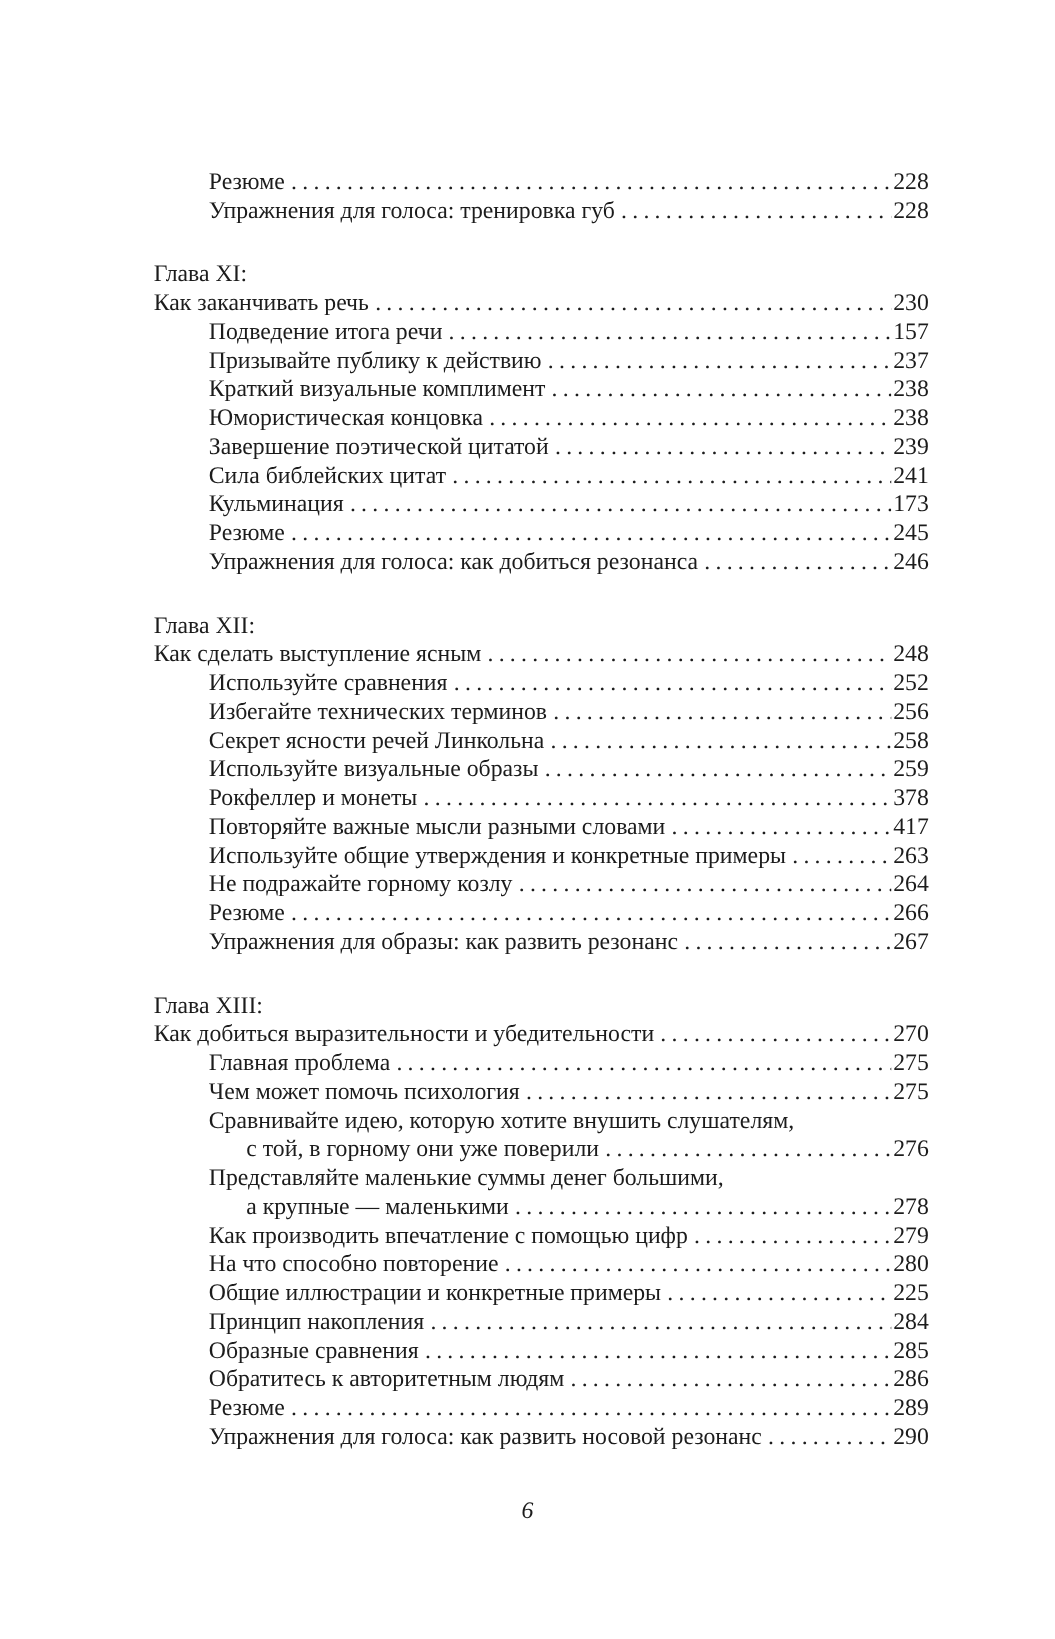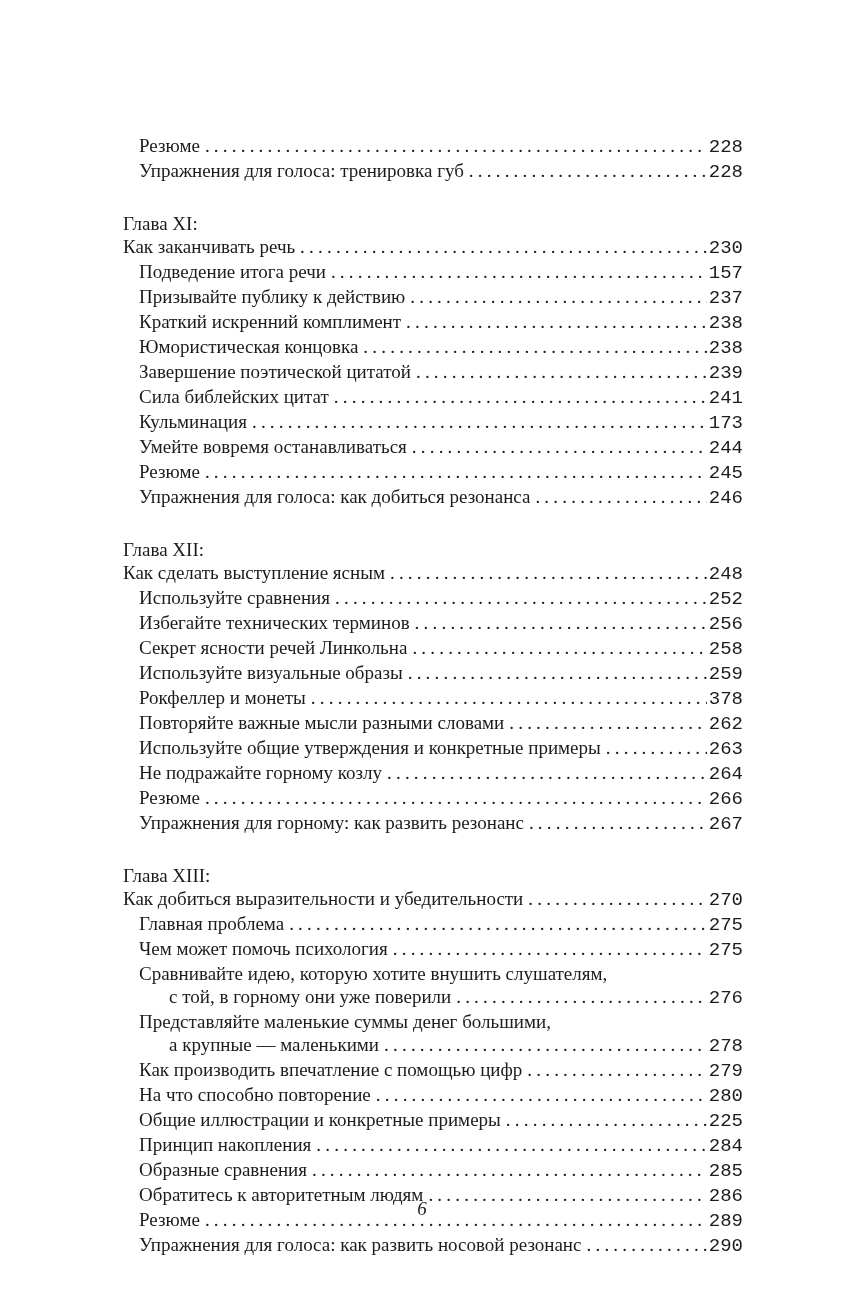--- a/index.html
+++ b/index.html
@@ -18,37 +18,37 @@
   }
   .toc {
     position: absolute;
     left: 123px; top: 134px;
     width: 620px;
     font-size: 19px;
     line-height: 23px;
   }
   .section + .section { margin-top: 28px; }
   .heading { white-space: nowrap; }
-  .entry.indent-1 { margin-left: 16px; }
+  .entry.indent-1 { margin-left: 44px; }
   .entry-row { display: flex; align-items: baseline; }
   .entry-row.cont, .entry-line.cont { padding-left: 30px; }
   .entry-title { white-space: nowrap; flex: 0 0 auto; }
   .leader {
     flex: 1 1 auto;
     overflow: hidden;
     white-space: nowrap;
     margin-left: 5px;
     margin-right: 2px;
     min-width: 10px;
   }
   .leader::after {
     content: "........................................................................................................................................";
     letter-spacing: 4.2px;
   }
-  .entry-page { flex: 0 0 auto; text-align: right; font-family: Liberation Mono, monospace; }
+  .entry-page { flex: 0 0 auto; text-align: right; }
   .footer-num {
     position: absolute;
     top: 1198px; left: 0;
     width: 844px;
     text-align: center;
     font-style: italic;
     font-size: 19px;
   }
 </style>
 </head>
@@ -90,21 +90,21 @@
         </div>
         <div class="entry indent-1">
           <div class="entry-row">
             <span class="entry-title">Призывайте публику к действию</span>
             <span class="leader"></span>
             <span class="entry-page">237</span>
           </div>
         </div>
         <div class="entry indent-1">
           <div class="entry-row">
-            <span class="entry-title">Краткий искренний комплимент</span>
+            <span class="entry-title">Краткий визуальные комплимент</span>
             <span class="leader"></span>
             <span class="entry-page">238</span>
           </div>
         </div>
         <div class="entry indent-1">
           <div class="entry-row">
             <span class="entry-title">Юмористическая концовка</span>
             <span class="leader"></span>
             <span class="entry-page">238</span>
           </div>
@@ -121,27 +121,20 @@
             <span class="entry-title">Сила библейских цитат</span>
             <span class="leader"></span>
             <span class="entry-page">241</span>
           </div>
         </div>
         <div class="entry indent-1">
           <div class="entry-row">
             <span class="entry-title">Кульминация</span>
             <span class="leader"></span>
             <span class="entry-page">173</span>
-          </div>
-        </div>
-        <div class="entry indent-1">
-          <div class="entry-row">
-            <span class="entry-title">Умейте вовремя останавливаться</span>
-            <span class="leader"></span>
-            <span class="entry-page">244</span>
           </div>
         </div>
         <div class="entry indent-1">
           <div class="entry-row">
             <span class="entry-title">Резюме</span>
             <span class="leader"></span>
             <span class="entry-page">245</span>
           </div>
         </div>
         <div class="entry indent-1">
@@ -193,21 +186,21 @@
           <div class="entry-row">
             <span class="entry-title">Рокфеллер и монеты</span>
             <span class="leader"></span>
             <span class="entry-page">378</span>
           </div>
         </div>
         <div class="entry indent-1">
           <div class="entry-row">
             <span class="entry-title">Повторяйте важные мысли разными словами</span>
             <span class="leader"></span>
-            <span class="entry-page">262</span>
+            <span class="entry-page">417</span>
           </div>
         </div>
         <div class="entry indent-1">
           <div class="entry-row">
             <span class="entry-title">Используйте общие утверждения и конкретные примеры</span>
             <span class="leader"></span>
             <span class="entry-page">263</span>
           </div>
         </div>
         <div class="entry indent-1">
@@ -219,21 +212,21 @@
         </div>
         <div class="entry indent-1">
           <div class="entry-row">
             <span class="entry-title">Резюме</span>
             <span class="leader"></span>
             <span class="entry-page">266</span>
           </div>
         </div>
         <div class="entry indent-1">
           <div class="entry-row">
-            <span class="entry-title">Упражнения для горному: как развить резонанс</span>
+            <span class="entry-title">Упражнения для образы: как развить резонанс</span>
             <span class="leader"></span>
             <span class="entry-page">267</span>
           </div>
         </div>
       </div>
       <div class="section">
         <div class="heading">Глава XIII:</div>
         <div class="entry indent-0">
           <div class="entry-row">
             <span class="entry-title">Как добиться выразительности и убедительности</span>

